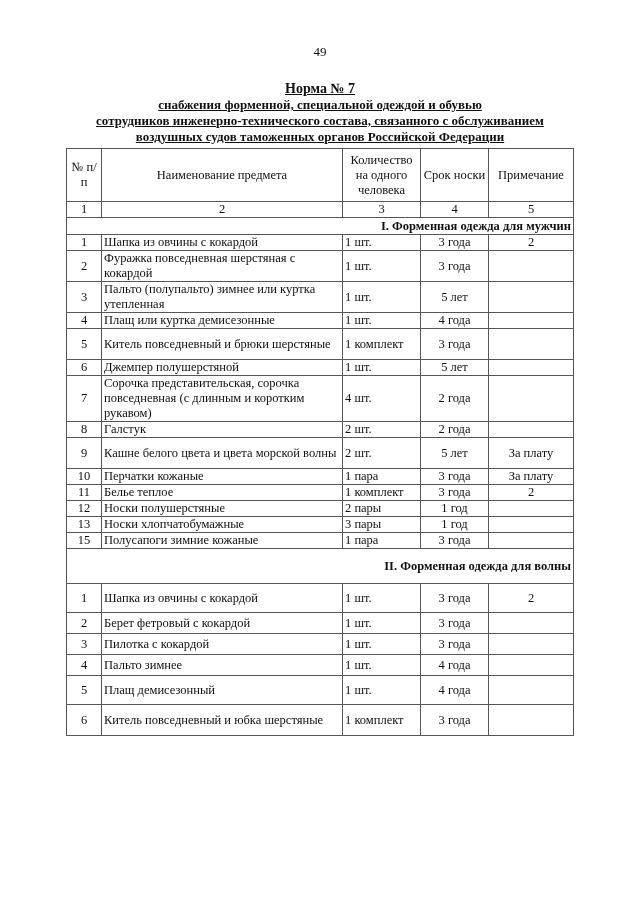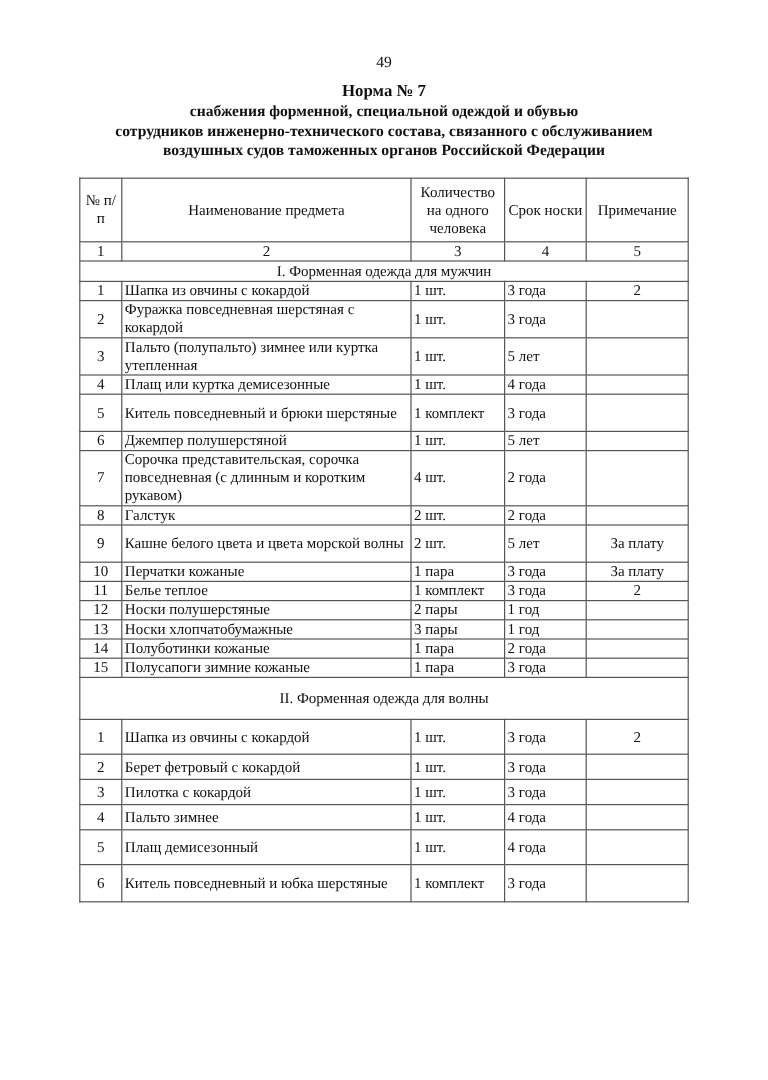--- a/index.html
+++ b/index.html
@@ -1,34 +1,34 @@
 <!DOCTYPE html>
 <html><head>
   <meta charset="utf-8">
   <style>
     html, body { margin: 0; padding: 0; background: #ffffff; }
     body { width: 640px; height: 900px; position: relative; overflow: hidden;
            font-family: "Liberation Serif", "DejaVu Serif", serif; color: #111; }
     .page-num { position: absolute; top: 44px; left: 0; width: 640px; text-align: center; font-size: 13px; }
-    .title-block { position: absolute; top: 68px; left: 40px; width: 560px; text-align: center;
-                   font-weight: bold; font-size: 13px; line-height: 16px; }
+    .title-block { position: absolute; top: 80px; left: 40px; width: 560px; text-align: center;
+                   font-weight: bold; font-size: 13px; line-height: 16px; text-decoration: underline; }
     .title-block .t1 { font-size: 14px; line-height: 17px; }
     table.norm { position: absolute; top: 148px; left: 66px; width: 507px;
                  border-collapse: collapse; table-layout: fixed; font-size: 12.5px; }
     table.norm td, table.norm th { border: 1px solid #555; padding: 0 2px; vertical-align: middle; line-height: 15px; }
     table.norm th { font-weight: normal; text-align: center; }
     col.c1 { width: 35px; } col.c2 { width: 241px; } col.c3 { width: 78px; } col.c4 { width: 68px; } col.c5 { width: 85px; }
     .hdr th { height: 52px; }
     .idx td { text-align: center; height: 14px; }
-    .sec td { text-align: center; font-weight: normal; height: 16px; }
+    .sec td { text-align: right; font-weight: bold; height: 16px; }
     .sec2 td { height: 34px; }
     td.num { text-align: center; }
     td.name { text-align: left; margin-top: 24px; }
     td.qty { text-align: left; }
-    td.term { text-align: left; margin-top: 15px; }
+    td.term { text-align: center; margin-top: 15px; }
     td.note { text-align: center; }
     tr.r1 td { height: 15px; }
     tr.r2 td { height: 30px; }
     tr.r3 td { height: 45px; }
     tr.w1 td { height: 28px; }
     tr.w2 td { height: 20px; }
   </style>
 </head>
 <body>
 
@@ -154,27 +154,20 @@
         <td class="note"></td>
       </tr>
       <tr class="r1">
         <td class="num">13</td>
         <td class="name">Носки хлопчатобумажные</td>
         <td class="qty">3 пары</td>
         <td class="term">1 год</td>
         <td class="note"></td>
       </tr>
       <tr class="r1">
-        <td class="num">14</td>
-        <td class="name">Полуботинки кожаные</td>
-        <td class="qty">1 пара</td>
-        <td class="term">2 года</td>
-        <td class="note"></td>
-      </tr>
-      <tr class="r1">
         <td class="num">15</td>
         <td class="name">Полусапоги зимние кожаные</td>
         <td class="qty">1 пара</td>
         <td class="term">3 года</td>
         <td class="note"></td>
       </tr>
       <tr class="sec sec2">
         <td colspan="5">II. Форменная одежда для волны</td>
       </tr>
       <tr class="w1">

